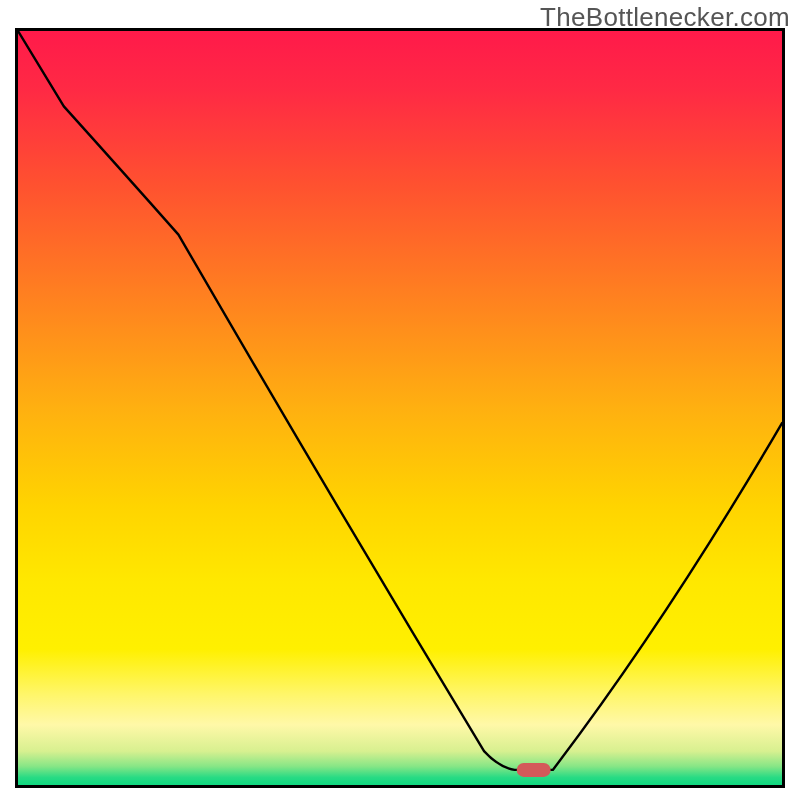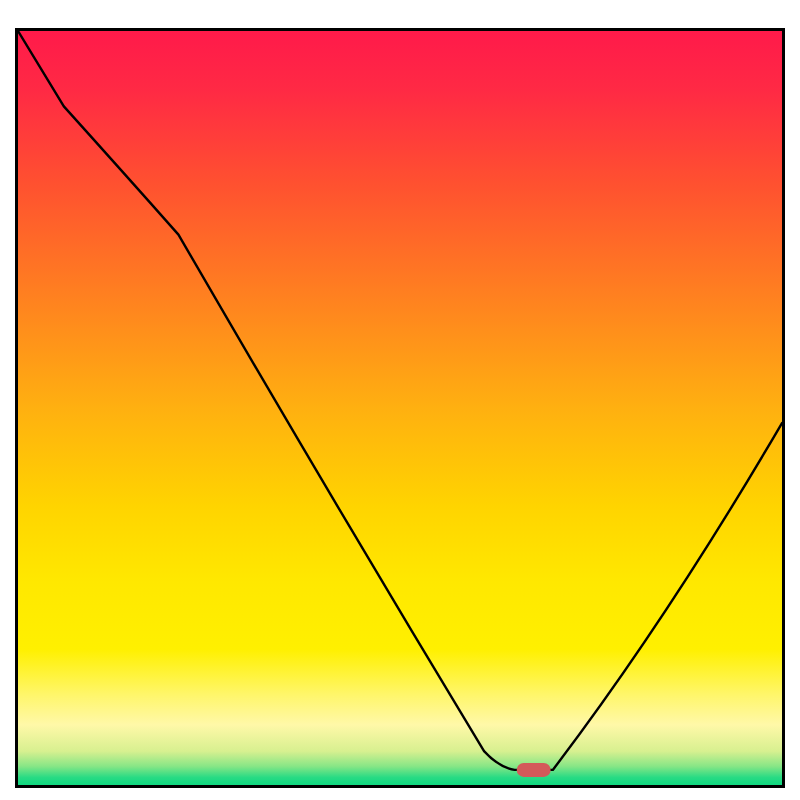--- a/index.html
+++ b/index.html
@@ -51,20 +51,21 @@
     top: 0;
     width: 100%;
     height: 100%;
   }
 </style>
 </head>
 <body>
 
 <div class="frame">
 
+  <div class="watermark">TheBottlenecker.com</div>
 
   <div class="plot-area">
 
     <svg class="bg-gradient" viewBox="0 0 764 754" preserveAspectRatio="none">
       <defs>
         <linearGradient id="gradMain" x1="0" y1="0" x2="0" y2="1">
             <stop offset="0%" stop-color="#ff1a4a"></stop>
             <stop offset="8%" stop-color="#ff2a44"></stop>
             <stop offset="20%" stop-color="#ff5030"></stop>
             <stop offset="35%" stop-color="#ff8020"></stop>

